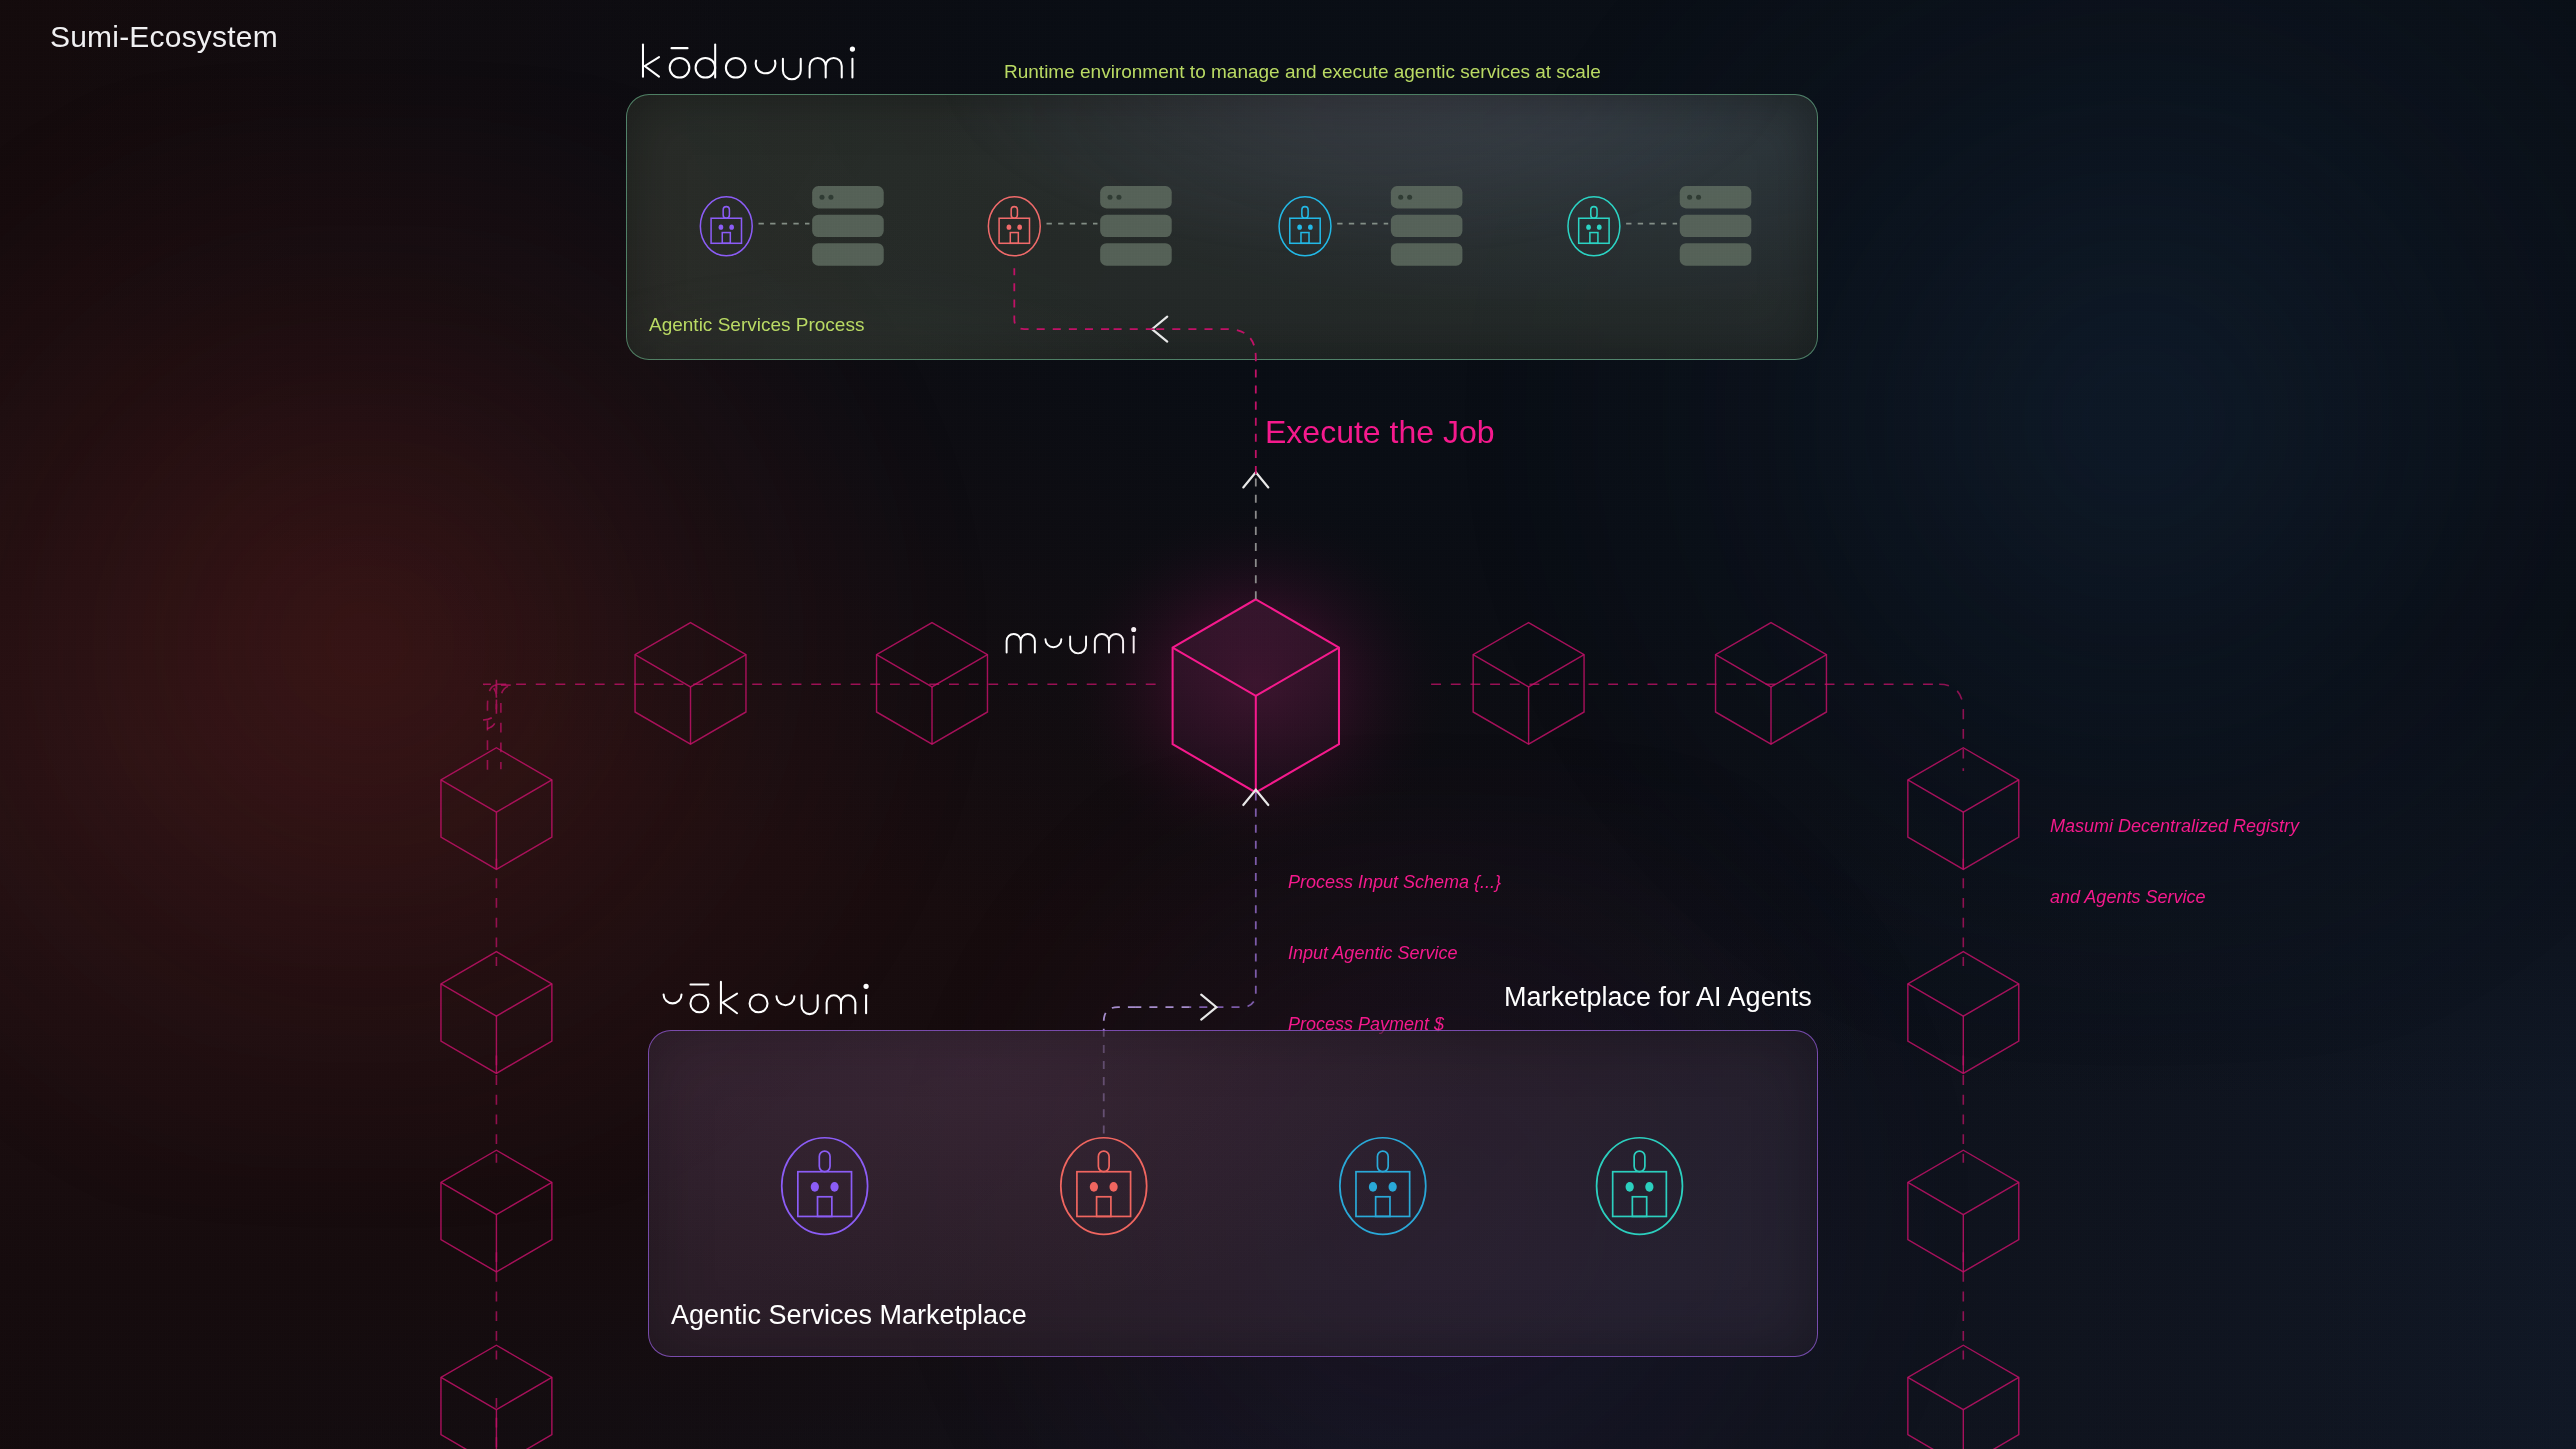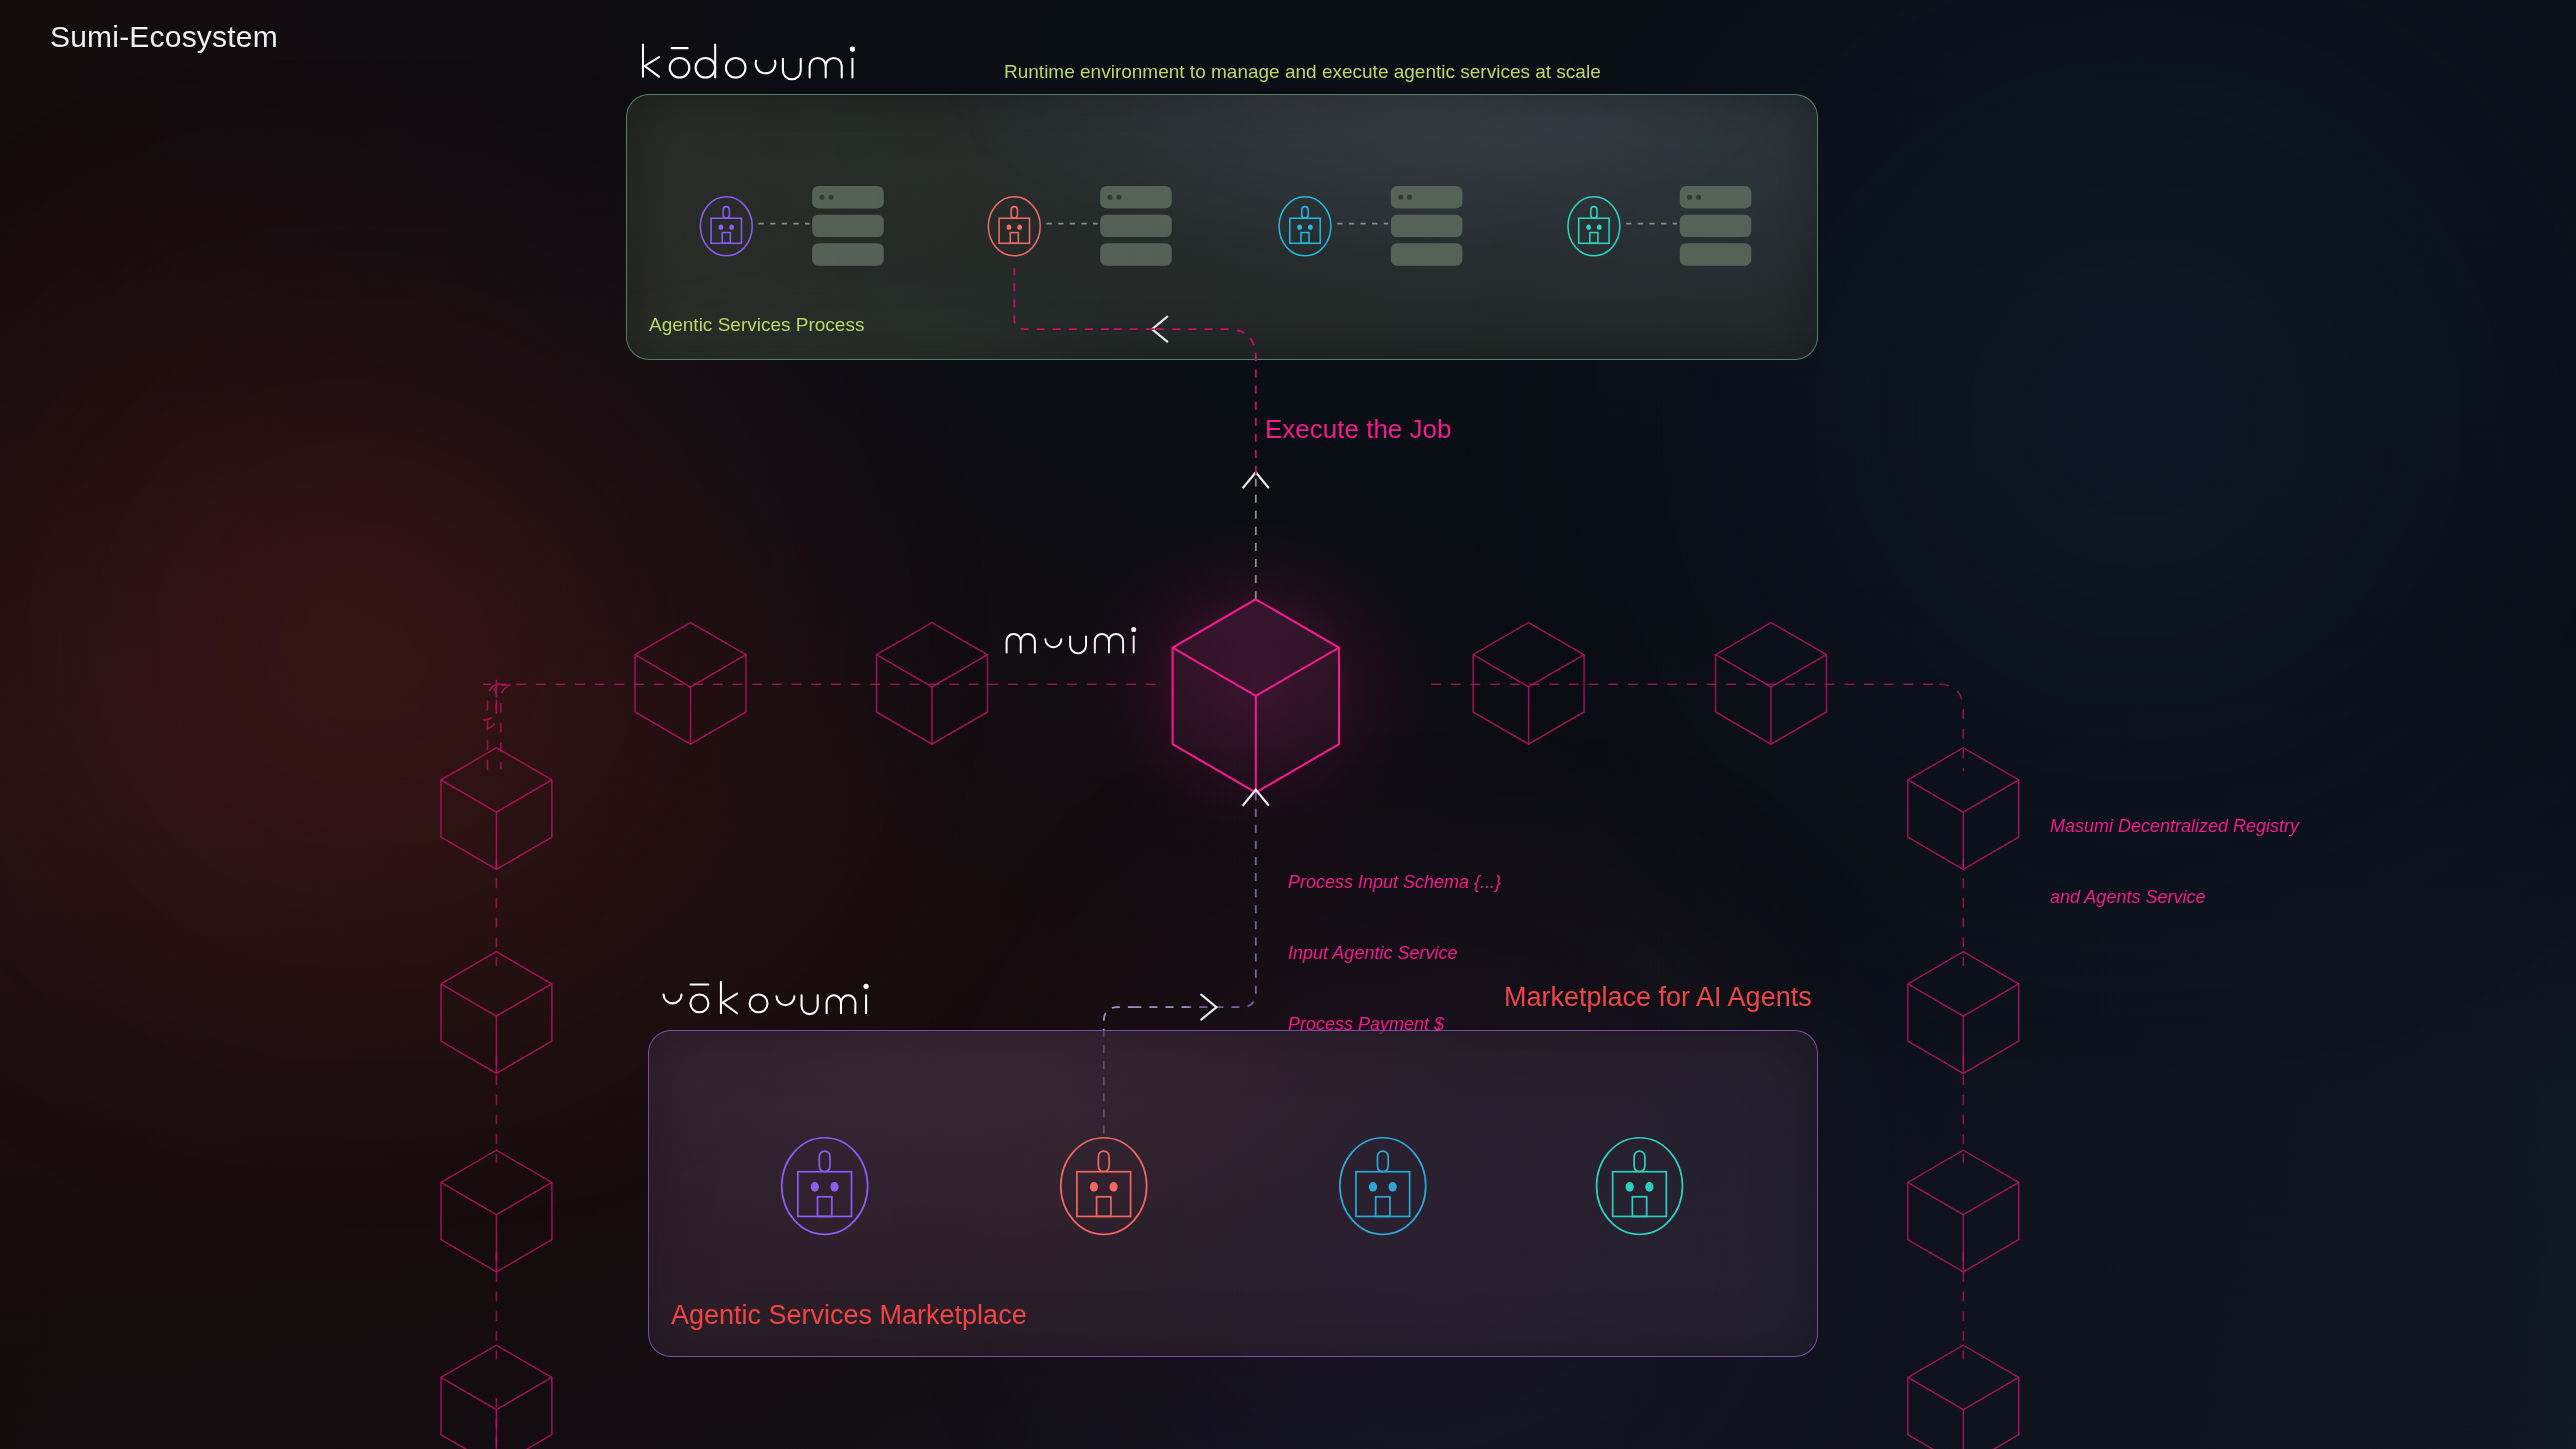--- a/index.html
+++ b/index.html
@@ -36,22 +36,22 @@
   svg.layer{position:absolute;left:0;top:0;width:2576px;height:1449px;overflow:visible;pointer-events:none;}
 
   
   .page-title{position:absolute;left:50px;top:19.7px;font-size:30px;color:#f0f0f2;letter-spacing:0.2px;}
 
   .logo{position:absolute;color:#ffffff;letter-spacing:1.8px;}
   .logo svg{display:block;}
 
   .lbl{position:absolute;white-space:pre;}
   .lbl-green{color:#b9da63;font-size:19px;}
-  .lbl-pink{color:#f5198c;font-size:26px;}
-  .lbl-purple{color:#ef4444;font-size:27px;}
+  .lbl-pink{color:#f5198c;font-size:32px;}
+  .lbl-purple{color:#ffffff;font-size:27px;}
   .lbl-pink-ml{color:#f5198c;font-size:18px;line-height:1.32;font-style:italic;}
 
   
   .panel{position:absolute;border-radius:23px;}
   .panel-kodo{
     left:626px;top:94px;width:1190px;height:264px;
     border:1.4px solid rgba(112,196,150,.55);
     background:
       radial-gradient(120% 160% at 80% 10%, rgba(70,84,96,.42) 0%, rgba(44,50,44,.30) 45%, rgba(40,46,40,.26) 100%),
       linear-gradient(120deg, rgba(62,68,58,.55) 0%, rgba(56,62,56,.50) 45%, rgba(58,66,64,.46) 100%);

